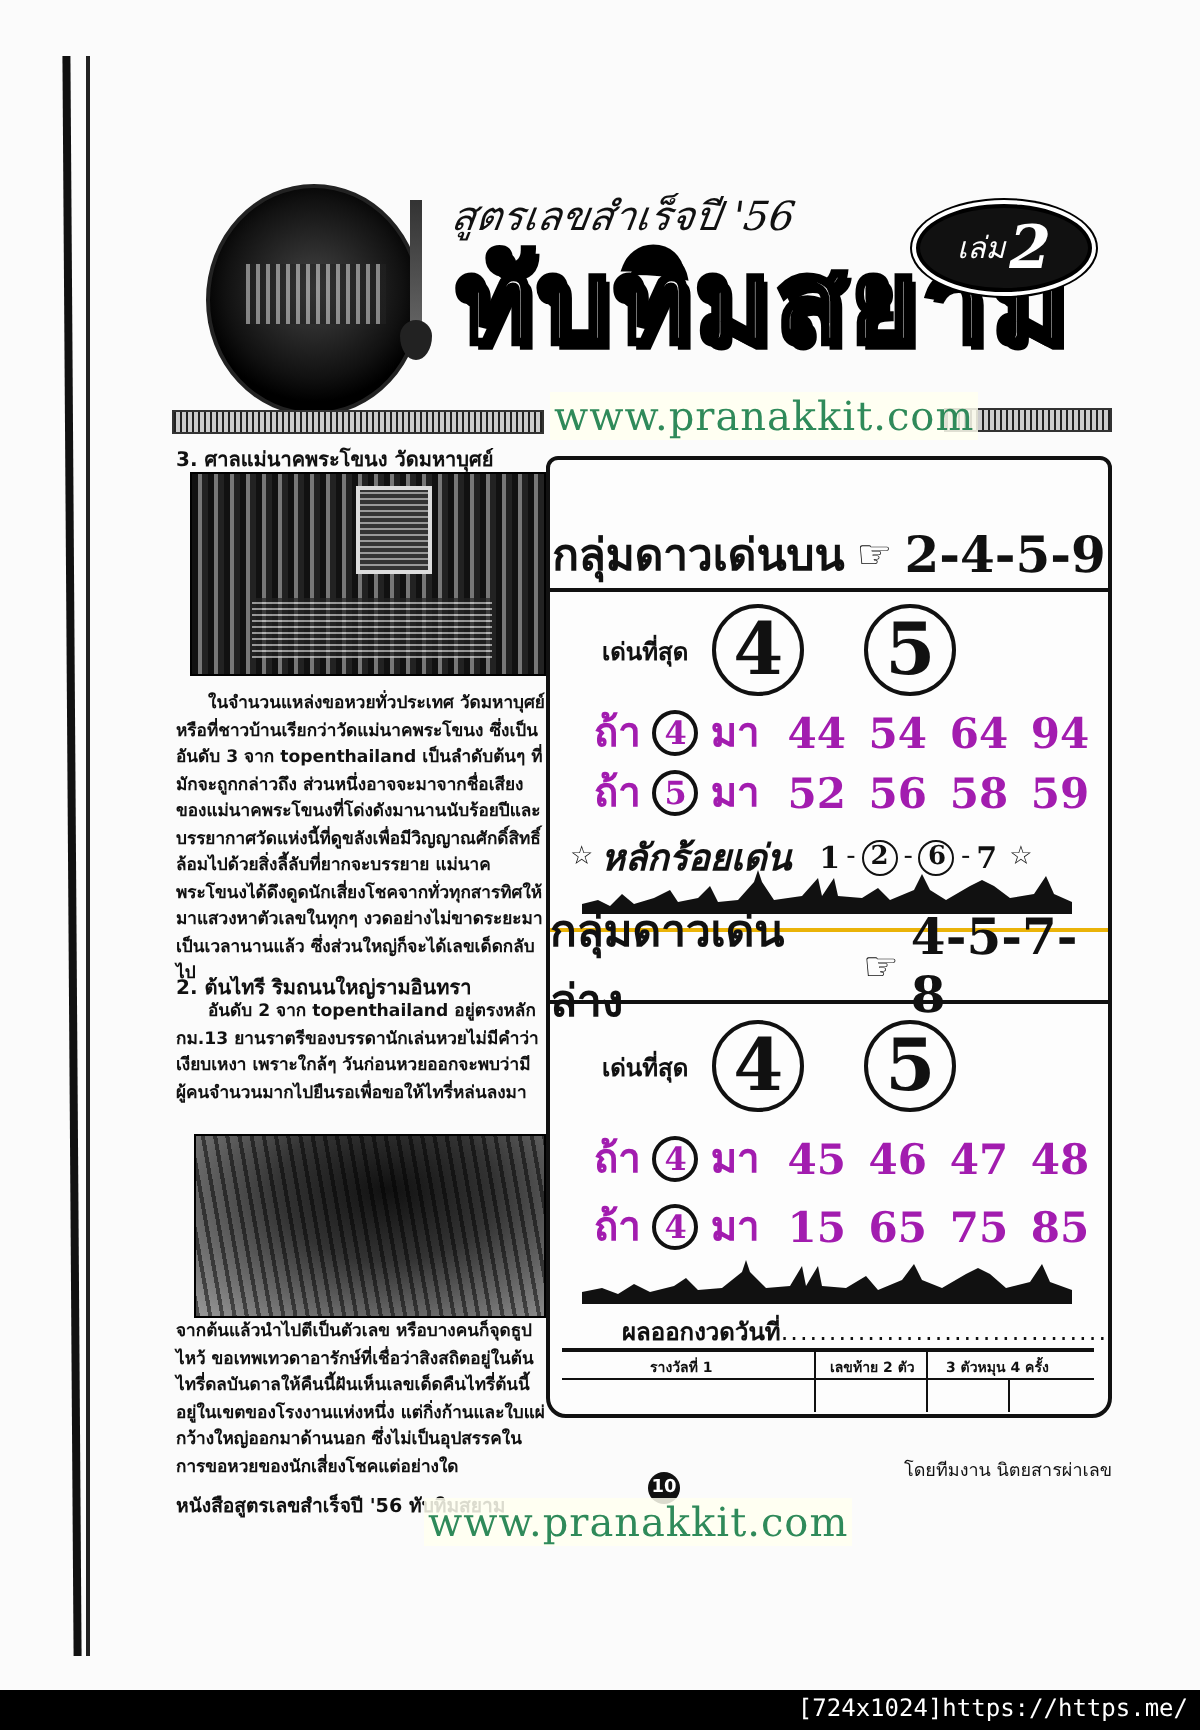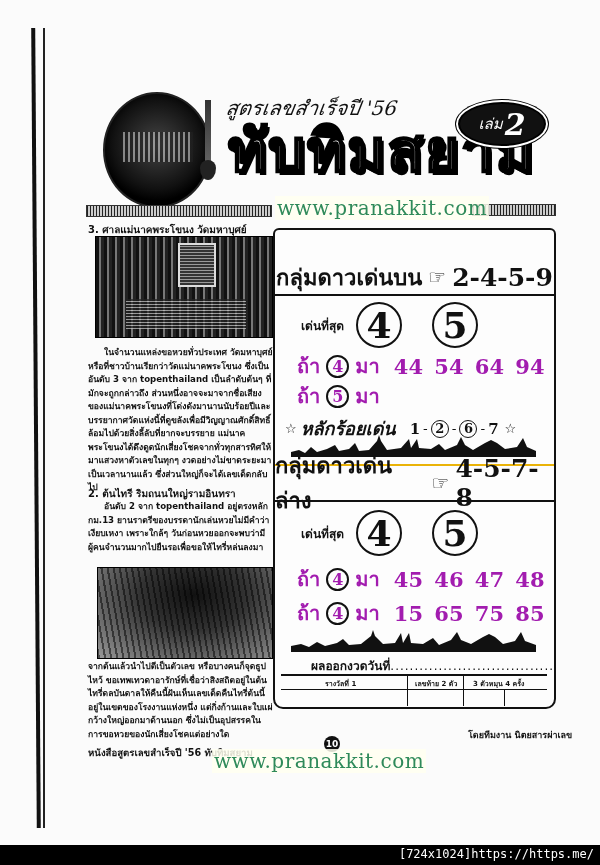--- a/index.html
+++ b/index.html
@@ -68,21 +68,21 @@
   .g2{top:234px;border-top:2px solid #eab308;}
   .b2{top:280px;}
   .r3{top:333px;}
   .r4{top:367px;}
   .res{position:absolute;left:36px;top:426px;font-size:12px;font-weight:bold;color:#111;}
   .res .dots{letter-spacing:1px;font-weight:normal;}
   .tbl{position:absolute;left:6px;top:444px;width:266px;height:30px;border-top:2px solid #111;}
   .tbl .c{position:absolute;top:0;bottom:0;border-left:1.5px solid #111;}
   .tbl .hd{position:absolute;top:2px;font-size:7px;font-weight:bold;color:#111;}
   .tbl .hl{position:absolute;top:13px;left:0;right:0;border-top:1.5px solid #111;}
-  .byline{position:absolute;left:468px;top:728px;font-size:9px;font-weight:bold;color:#111;}
+  .byline{position:absolute;left:452px;top:728px;font-size:9px;font-weight:normal;color:#111;}
   .pno{position:absolute;left:324px;top:736px;width:16px;height:16px;border-radius:50%;background:#111;color:#fff;font-size:9px;font-weight:bold;display:flex;align-items:center;justify-content:center;}
   .foot{position:absolute;left:0;top:845px;width:600px;height:20px;background:#000;}
   .foot span{position:absolute;right:6px;top:2px;color:#fff;font-family:"DejaVu Sans Mono",monospace;font-size:12px;}
 </style>
 </head>
 <body>
 
 <div class="page">
   <div class="vline">
       <div class="a"></div>
@@ -135,20 +135,21 @@
     <div class="ifrow r1">
       <span class="t">ถ้า</span>
       <span class="sc">4</span>
       <span class="t">มา</span>
       <span class="nums">44 54 64 94</span>
     </div>
     <div class="ifrow r2">
       <span class="t">ถ้า</span>
       <span class="sc">5</span>
       <span class="t">มา</span>
+      <span class="nums">52 56 58 59</span>
     </div>
 
     <div class="hun">
       <span>☆</span>
       <span class="hl">หลักร้อยเด่น</span>
       <span class="d">1</span>
         <span class="dash">-</span>
       <span class="dc">2</span>
         <span class="dash">-</span>
       <span class="dc">6</span>

